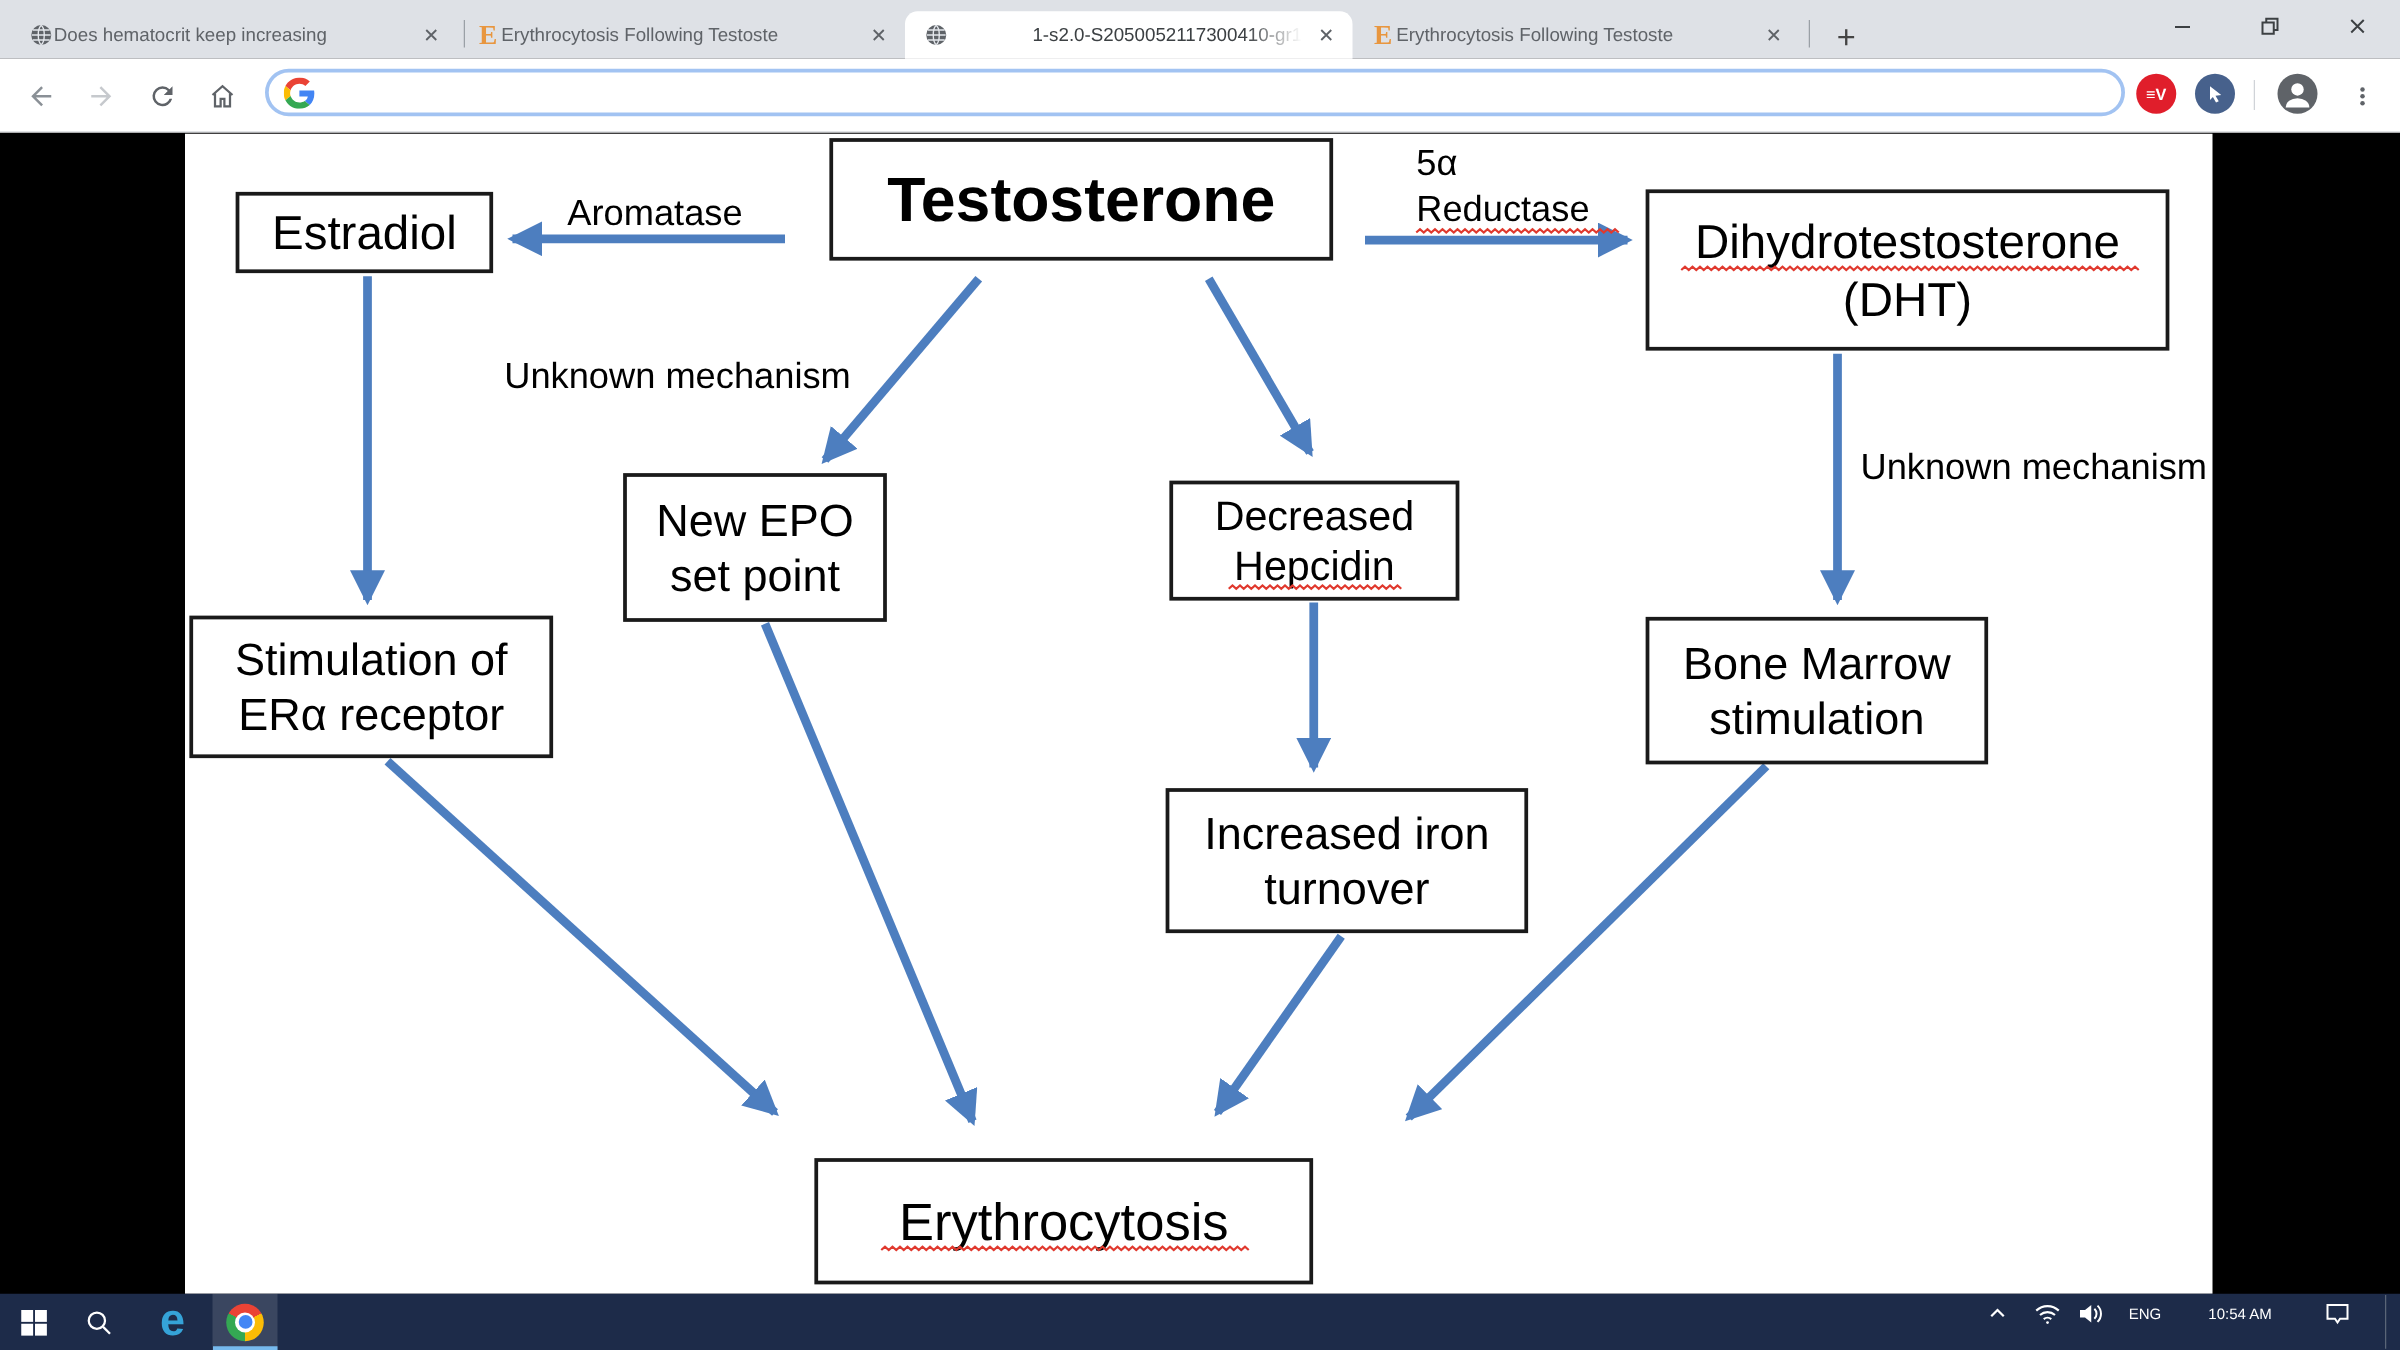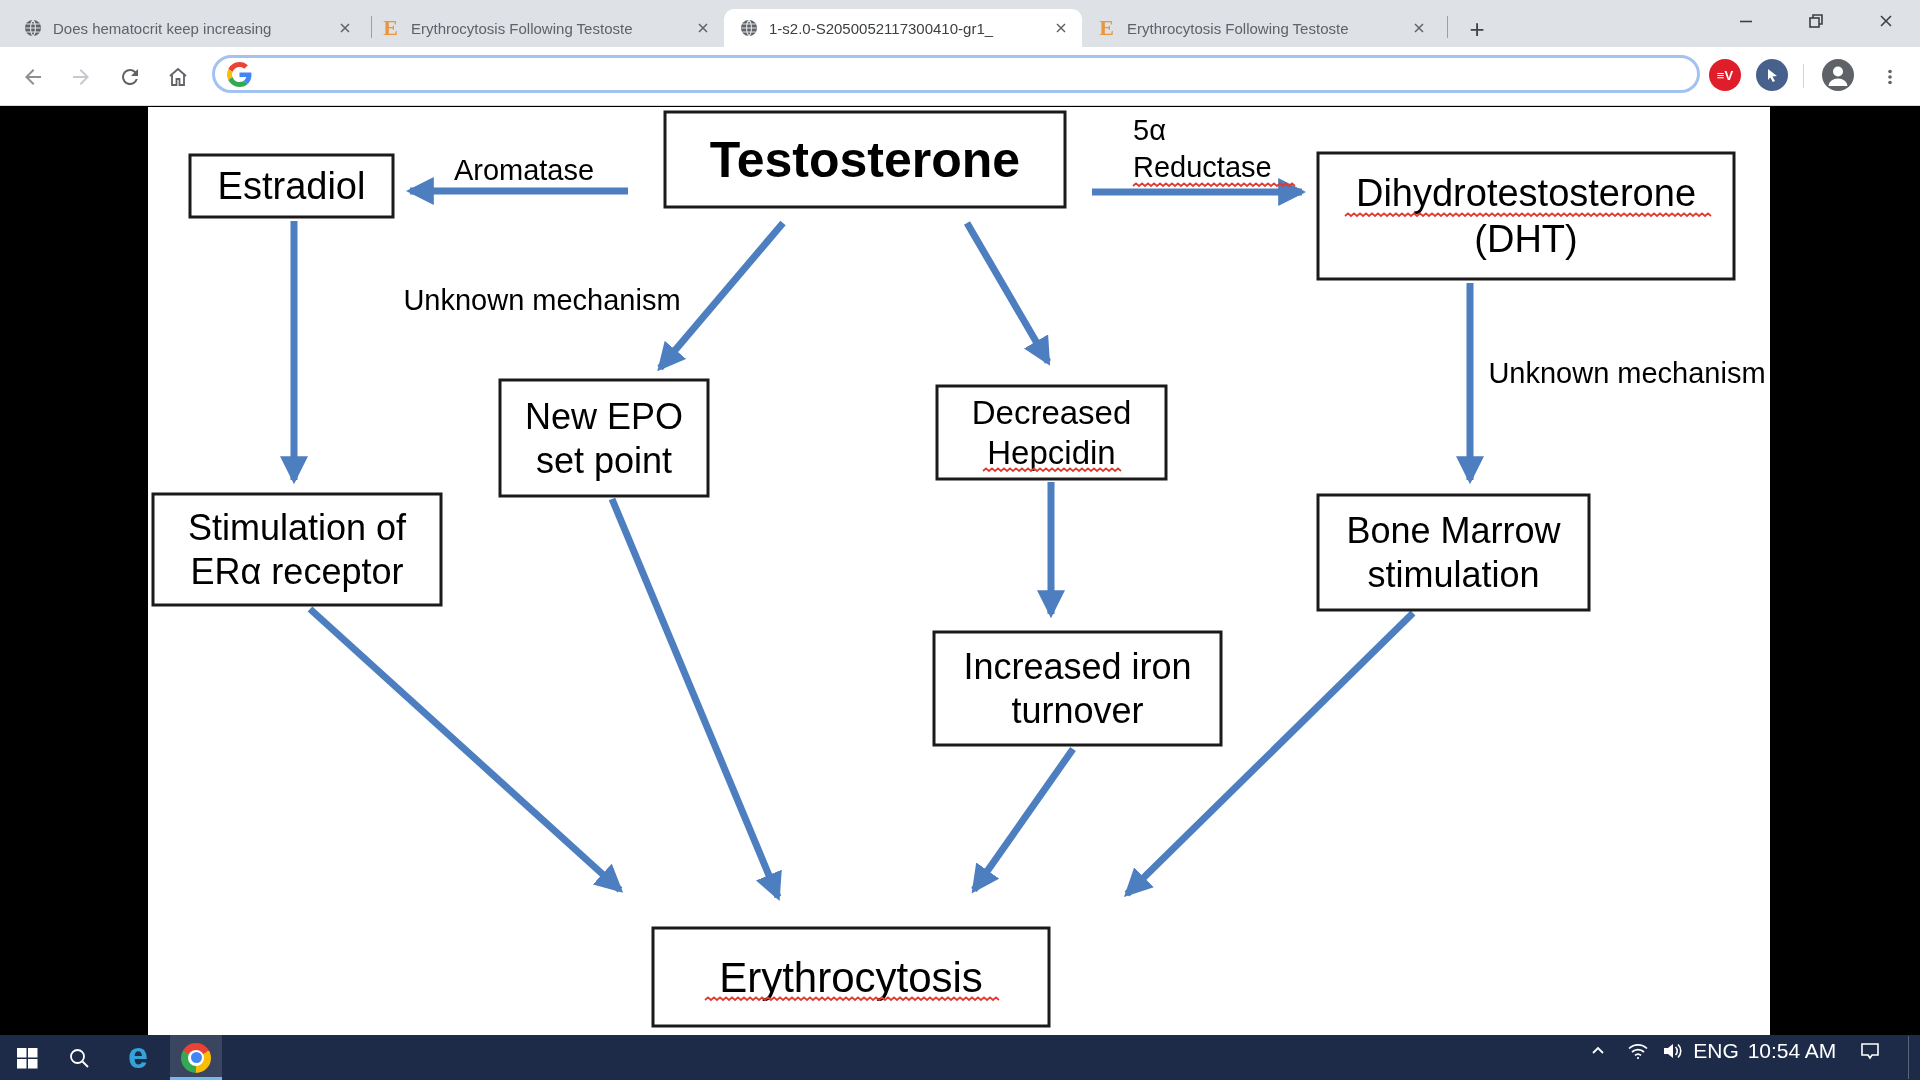--- a/index.html
+++ b/index.html
@@ -1,20 +1,20 @@
 <!DOCTYPE html>
 <html><head>
 <meta charset="utf-8">
 <style>
   html,body{margin:0;padding:0;width:1920px;height:1080px;overflow:hidden;
     font-family:"Liberation Sans",sans-serif;background:#000;}
   .abs{position:absolute;}
   
   #tabstrip{position:absolute;top:0;left:0;width:1920px;height:47px;background:#dee1e6;}
-  .tab{position:absolute;top:9px;height:38px;display:flex;align-items:center;gap:10px;
+  .tab{position:absolute;top:9px;height:38px;display:flex;align-items:center;
     padding:0 10px 0 14px;box-sizing:border-box;cursor:default;}
   .tab.active{background:#fff;border-radius:10px 10px 0 0;}
   .tab-title{flex:1;font-size:15px;color:#5f6368;white-space:nowrap;overflow:hidden;
     -webkit-mask-image:linear-gradient(to right,#000 82%,transparent 97%);
     mask-image:linear-gradient(to right,#000 82%,transparent 97%);}
   .tab.active .tab-title{color:#3c4043;}
   .tab-close{flex:0 0 auto;display:flex;align-items:center;justify-content:center;
     width:22px;height:22px;border-radius:50%;}
   .tab-sep{position:absolute;top:16px;width:1px;height:22px;background:#9aa0a6;}
   .favicon{flex:0 0 auto;width:21px;height:21px;display:flex;align-items:center;justify-content:center;}
@@ -33,21 +33,21 @@
   .extcircle{position:absolute;top:12px;width:32px;height:32px;border-radius:50%;
     display:flex;align-items:center;justify-content:center;}
   
   #content{position:absolute;top:107px;left:0;width:1920px;height:928px;background:#000;}
   #page-image{position:absolute;left:148px;top:0;width:1622px;height:928px;background:#fff;}
   
   #taskbar{position:absolute;top:1035px;left:0;width:1920px;height:45px;background:#1d2b49;}
   .tb-app{position:absolute;top:0;height:45px;width:52px;display:flex;align-items:center;justify-content:center;}
   .tb-app.active{background:rgba(255,255,255,.13);box-shadow:inset 0 -3px 0 #76b9ed;}
   .tray{position:absolute;top:0;height:32px;display:flex;align-items:center;justify-content:center;
-    color:#fff;font-size:21px;}
+    color:#fff;font-size:12px;}
   .chrome-ball{width:30px;height:30px;border-radius:50%;position:relative;
     background:conic-gradient(#ea4335 0 60deg,#fbbc05 60deg 180deg,#34a853 180deg 300deg,#ea4335 300deg 360deg);}
   .chrome-ball::before{content:"";position:absolute;left:7px;top:7px;width:16px;height:16px;
     border-radius:50%;background:#fff;}
   .chrome-ball::after{content:"";position:absolute;left:9.5px;top:9.5px;width:11px;height:11px;
     border-radius:50%;background:#4286f5;}
   .edge-e{font-size:36px;font-weight:bold;color:#35a3d8;line-height:1;transform:translateY(-2px);}
 </style>
 </head>
 <body>
@@ -74,21 +74,21 @@
           <span class="favicon">
             <span class="efav">E</span>
           </span>
           <span class="tab-title">Erythrocytosis Following Testoste</span>
           <span class="tab-close">
             <svg width="14" height="14" viewBox="0 0 14 14" stroke="#5f6368" stroke-width="1.5">
               <path d="M3 3l8 8M11 3l-8 8"></path>
             </svg>
           </span>
         </div>
-        <div class="tab active" style="left: 724px; width: 358px;">
+        <div class="tab active" style="left: 724px; width: 358px; text-align: right;">
           <span class="favicon">
             <svg width="20" height="20" viewBox="0 0 20 20">
               <circle cx="10" cy="10" r="8" fill="#5f6368"></circle>
               <path d="M2.5 10h15M10 2.2c3.2 2.6 3.2 13 0 15.6M10 2.2c-3.2 2.6-3.2 13 0 15.6M3.3 6h13.4M3.3 14h13.4" stroke="#e4e7ec" stroke-width="1.1" fill="none"></path>
             </svg>
           </span>
           <span class="tab-title">1-s2.0-S2050052117300410-gr1_</span>
           <span class="tab-close">
             <svg width="14" height="14" viewBox="0 0 14 14" stroke="#5f6368" stroke-width="1.5">
               <path d="M3 3l8 8M11 3l-8 8"></path>

